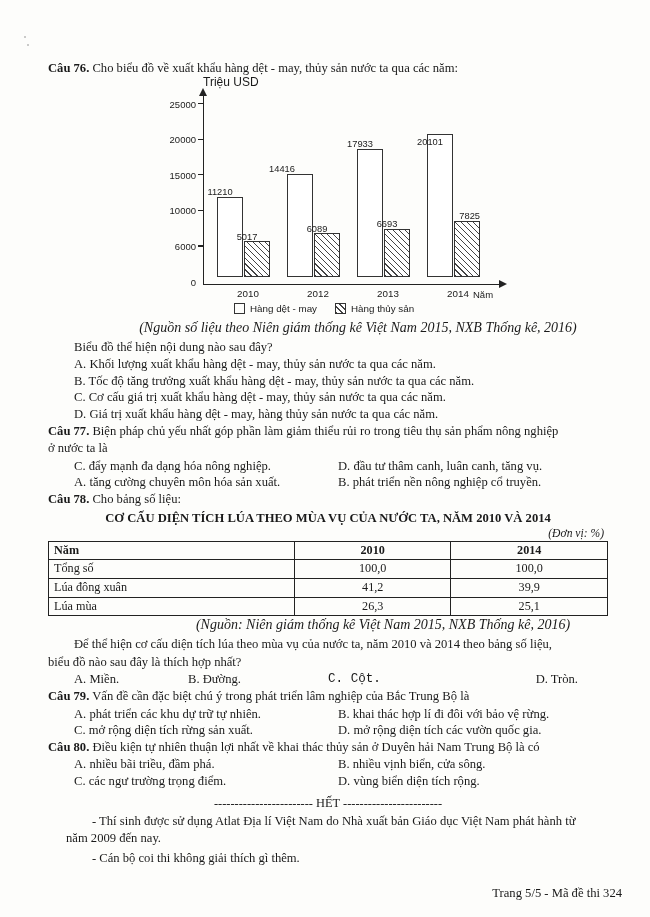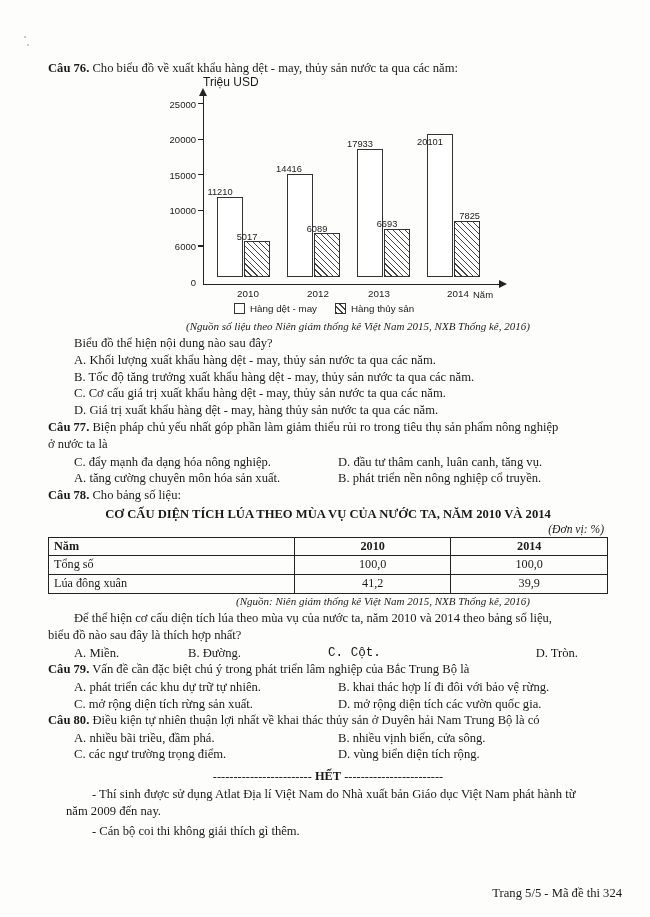--- a/index.html
+++ b/index.html
@@ -153,21 +153,21 @@
     margin-right: 5px;
     box-sizing: border-box;
   }
   .legend-box.hatch {
     background:
       repeating-linear-gradient(45deg, #444 0px, #444 0.8px, #ffffff 0.8px, #ffffff 4.2px);
   }
   .source-right {
     text-align: center;
     font-style: italic;
-    font-size: 11px;
+    font-size: 14px;
     margin: 1px 0 3px 0;
   }
   
   .tbl-title {
     text-align: center;
     font-weight: bold;
     margin: 3px 0 1px 0;
     font-size: 12.6px;
   }
   .unit-right {
@@ -263,30 +263,30 @@
 
         <div class="bar solid" style="left:154px; width:26px; height:127.7px;"></div>
         <div class="bar hatch" style="left:181px; width:26px; height:47.6px;"></div>
 
         <div class="bar solid" style="left:224px; width:26px; height:143.1px;"></div>
         <div class="bar hatch" style="left:251px; width:26px; height:55.7px;"></div>
       </div>
 
       <div class="bar-label" style="left:149px; top:106px;">11210</div>
       <div class="bar-label" style="left:176px; top:151px;">5017</div>
-      <div class="bar-label" style="left:218px; top:83px;">14416</div>
+      <div class="bar-label" style="left:211px; top:83px;">14416</div>
       <div class="bar-label" style="left:246px; top:143px;">6089</div>
       <div class="bar-label" style="left:289px; top:58px;">17933</div>
       <div class="bar-label" style="left:316px; top:138px;">6693</div>
       <div class="bar-label" style="left:359px; top:28px;margin-top:28px;">20101</div>
       <div class="bar-label" style="left:386px; top:130px;text-align:right;">7825</div>
 
       <div class="x-label" style="left:171px;">2010</div>
       <div class="x-label" style="left:241px;">2012</div>
-      <div class="x-label" style="left:302px;">2013</div>
+      <div class="x-label" style="left:311px;">2013</div>
       <div class="x-label" style="left:381px;">2014</div>
 
       <div class="legend">
         <div class="legend-item">
           <span class="legend-box"></span>
           <span>Hàng dệt - may</span>
         </div>
         <div class="legend-item">
           <span class="legend-box hatch"></span>
           <span>Hàng thủy sản</span>
@@ -333,20 +333,25 @@
         <tr>
           <td>Tổng số</td>
           <td class="num">100,0</td>
           <td class="num">100,0</td>
         </tr>
         <tr>
           <td>Lúa đông xuân</td>
           <td class="num">41,2</td>
           <td class="num">39,9</td>
         </tr>
+        <tr>
+          <td>Lúa mùa</td>
+          <td class="num">26,3</td>
+          <td class="num">25,1</td>
+        </tr>
       </tbody>
     </table>
     <div class="source-right" style="padding-left:110px;">(Nguồn: Niên giám thống kê Việt Nam 2015, NXB Thống kê, 2016)</div>
     <div class="q-line indent">Để thể hiện cơ cấu diện tích lúa theo mùa vụ của nước ta, năm 2010 và 2014 theo bảng số liệu,</div>
     <div class="q-line">biểu đồ nào sau đây là thích hợp nhất?</div>
     <div class="opts">
       <div style="width:140px;padding-left:26px;box-sizing:border-box;">A. Miền.</div>
       <div style="width:140px;">B. Đường.</div>
       <div style="width:140px;font-family:Liberation Mono, monospace;">C. Cột.</div>
       <div style="flex:1;text-align:right;padding-right:30px;">D. Tròn.</div>
@@ -373,21 +378,21 @@
       <div class="opt-a">A. nhiều bãi triều, đầm phá.</div>
       <div class="opt-b">B. nhiều vịnh biển, cửa sông.</div>
     </div>
     <div class="opts">
       <div class="opt-c">C. các ngư trường trọng điểm.</div>
       <div class="opt-d">D. vùng biển diện tích rộng.</div>
     </div>
 
     <div class="hr-dots">
       <span>------------------------</span>
-      <span style="font-weight:bold;">HẾT</span>
+      <span style="font-weight:normal;">HẾT</span>
       <span>------------------------</span>
     </div>
     <div class="footnote indent">- Thí sinh được sử dụng Atlat Địa lí Việt Nam do Nhà xuất bản Giáo dục Việt Nam phát hành từ</div>
     <div class="footnote">năm 2009 đến nay.</div>
     <div class="footnote indent" style="margin-top:3px;">- Cán bộ coi thi không giải thích gì thêm.</div>
   </div>
 
   <div class="footer">Trang 5/5 - Mã đề thi 324</div>
 </div>
 

